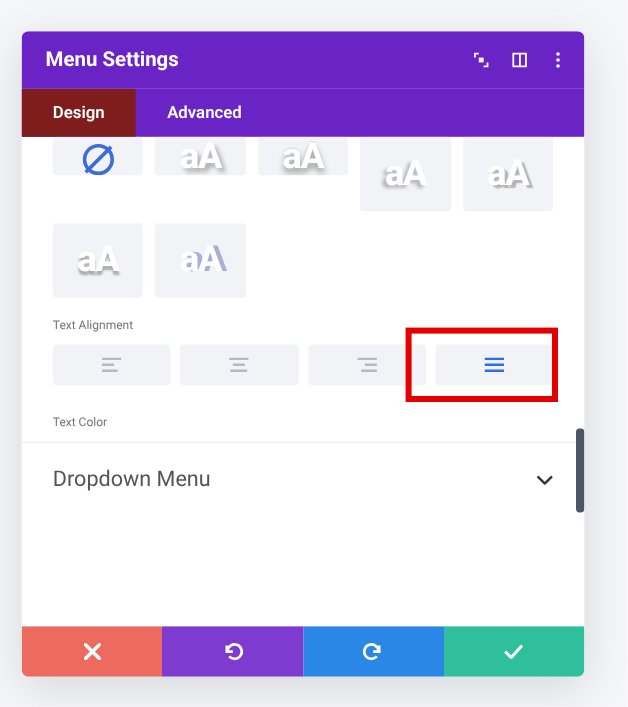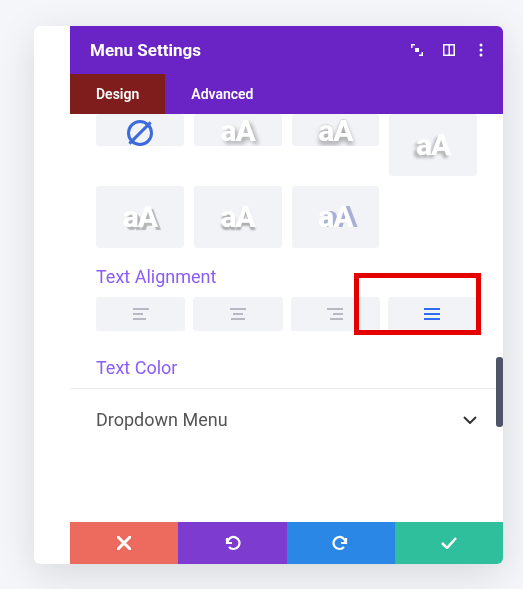--- a/index.html
+++ b/index.html
@@ -6,31 +6,30 @@
   body {
     font-family: -apple-system, BlinkMacSystemFont, "Segoe UI", Roboto, Helvetica, Arial, sans-serif;
     background: #f5f6f9;
     width: 523px;
     height: 589px;
     overflow: hidden;
     position: relative;
   }
   .panel {
     position: absolute;
-    left: 34px;
+    left: 18px;
     top: 26px;
     width: 469px;
     height: 538px;
     background: #fff;
     box-shadow: 0 10px 40px rgba(0,0,0,0.12);
     border-radius: 6px;
     overflow: hidden;
     display: flex;
     flex-direction: column;
-    padding-left: 36px;
   }
   .header {
     background: #6a23c4;
     color: #fff;
     padding: 14px 20px 10px 20px;
     position: relative;
   }
   .header-title {
     font-size: 17px;
     font-weight: 700;
@@ -71,21 +70,21 @@
   .tab.active {
     background: #7f1d1d;
   }
   .body {
     flex: 1;
     overflow-y: auto;
     padding: 0 26px 0 26px;
   }
   .shadow-grid {
     display: grid;
-    grid-template-columns: repeat(4, 1fr);
+    grid-template-columns: repeat(5, 1fr);
     gap: 10px;
     margin-top: 0;
   }
   .shadow-tile {
     background: #f2f3f6;
     height: 62px;
     display: flex;
     align-items: center;
     justify-content: center;
     border-radius: 3px;
@@ -117,22 +116,22 @@
   }
   .none-circle:after {
     content:"";
     position:absolute;
     left:50%; top:50%;
     width:3px; height:30px;
     background:#3e6bdc;
     transform: translate(-50%,-50%) rotate(45deg);
   }
   .section-label {
-    font-size: 18px;
-    color: #8b5cf6;
+    font-size: 10px;
+    color: #737373;
     margin-top: 18px;
     margin-bottom: 10px;
   }
   .align-row {
     display: grid;
     grid-template-columns: repeat(4, 1fr);
     gap: 8px;
   }
   .align-btn {
     background: #f2f3f6;

